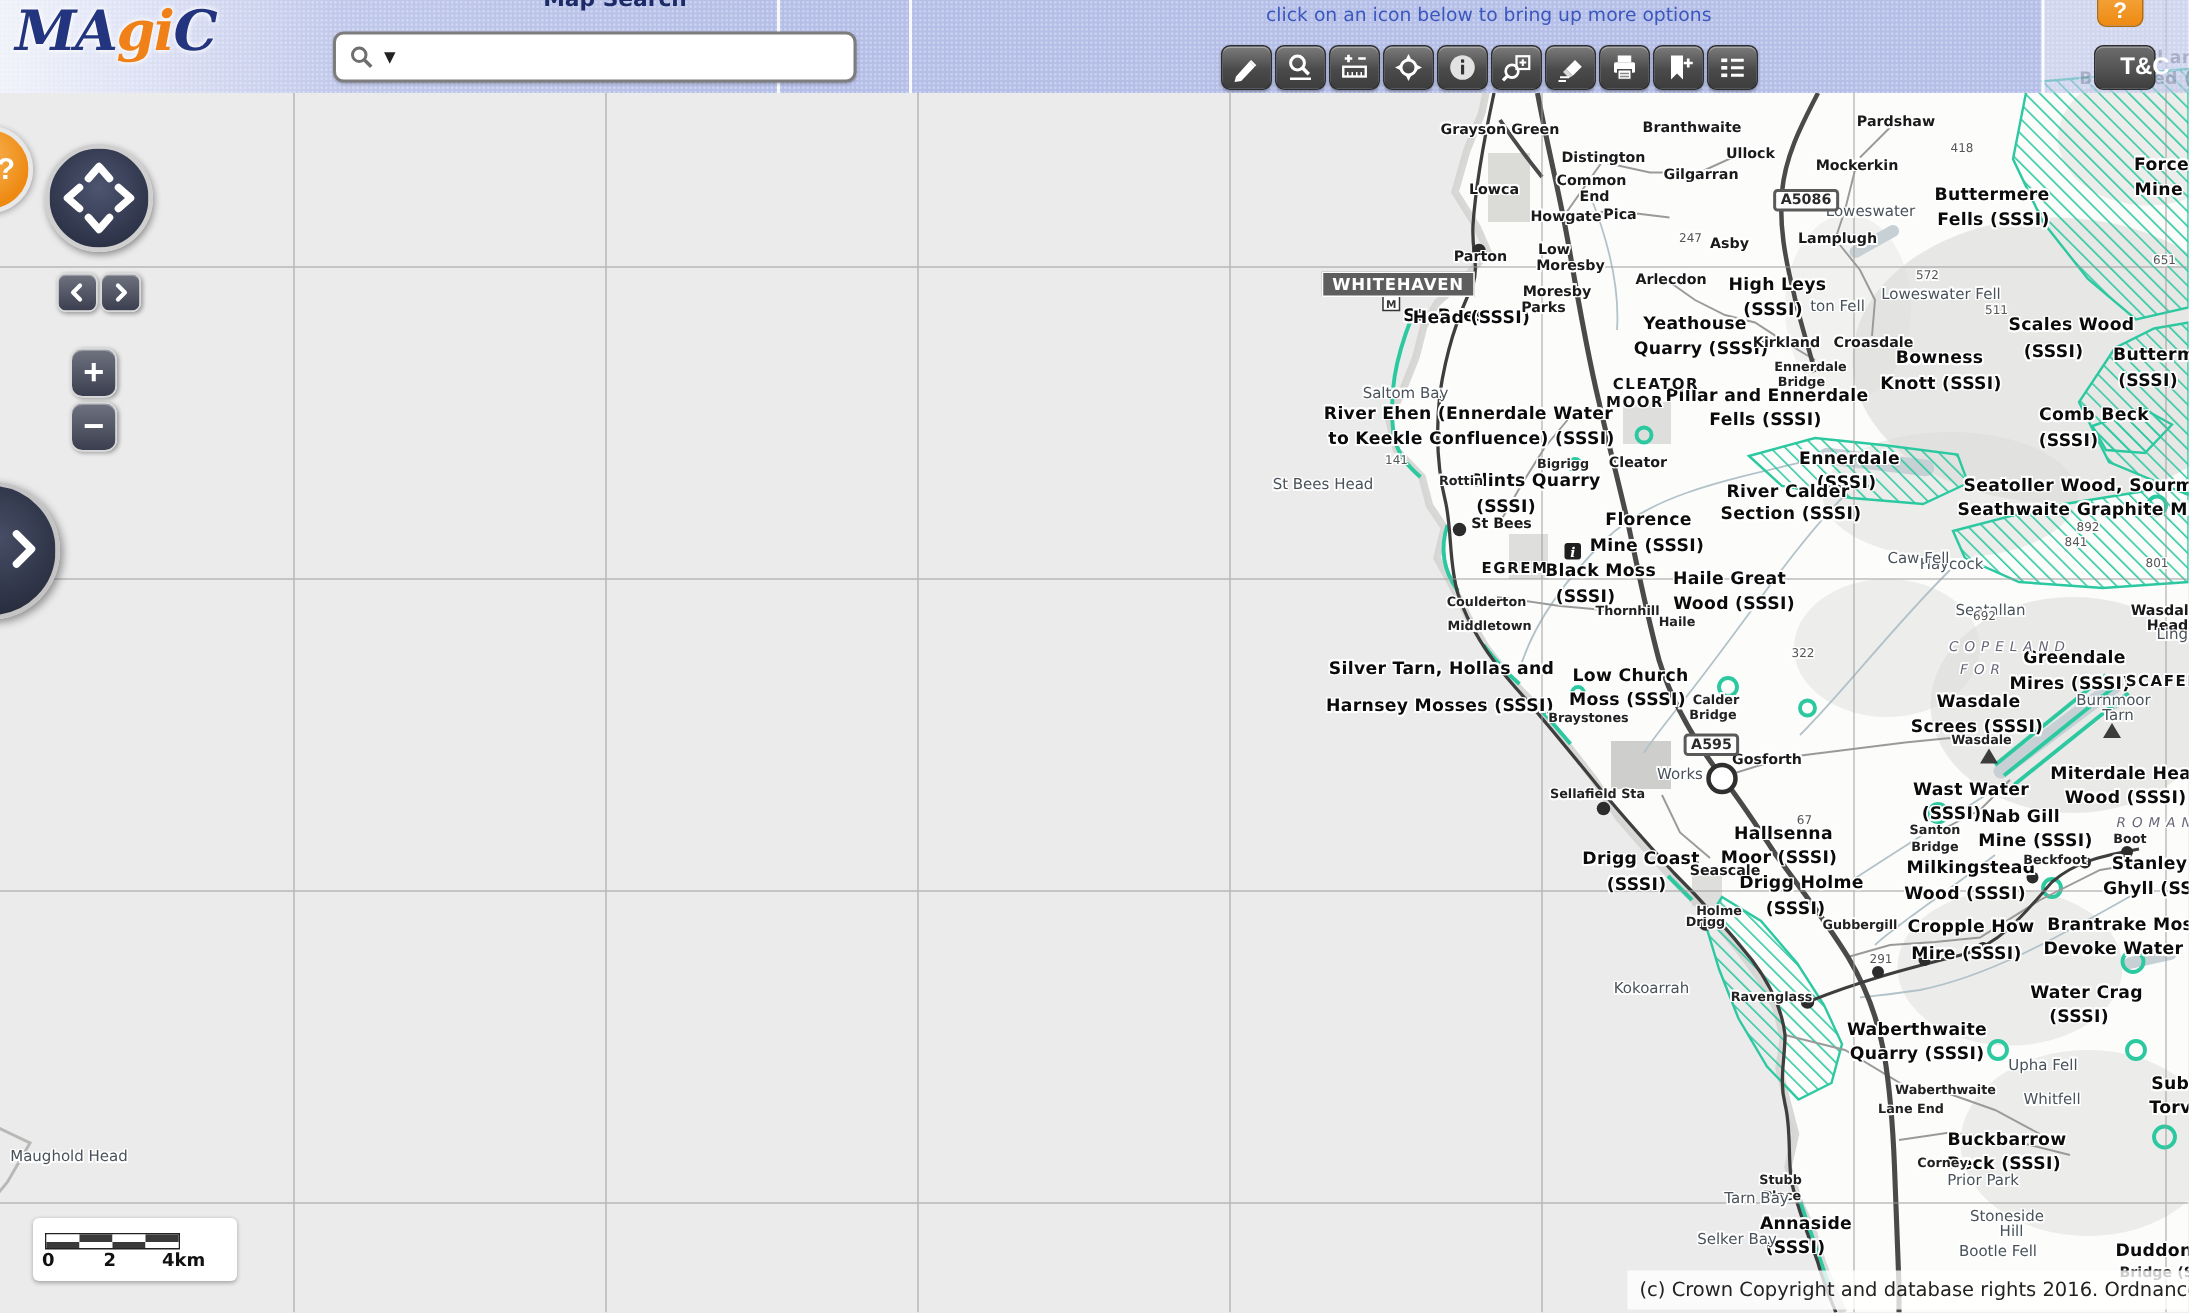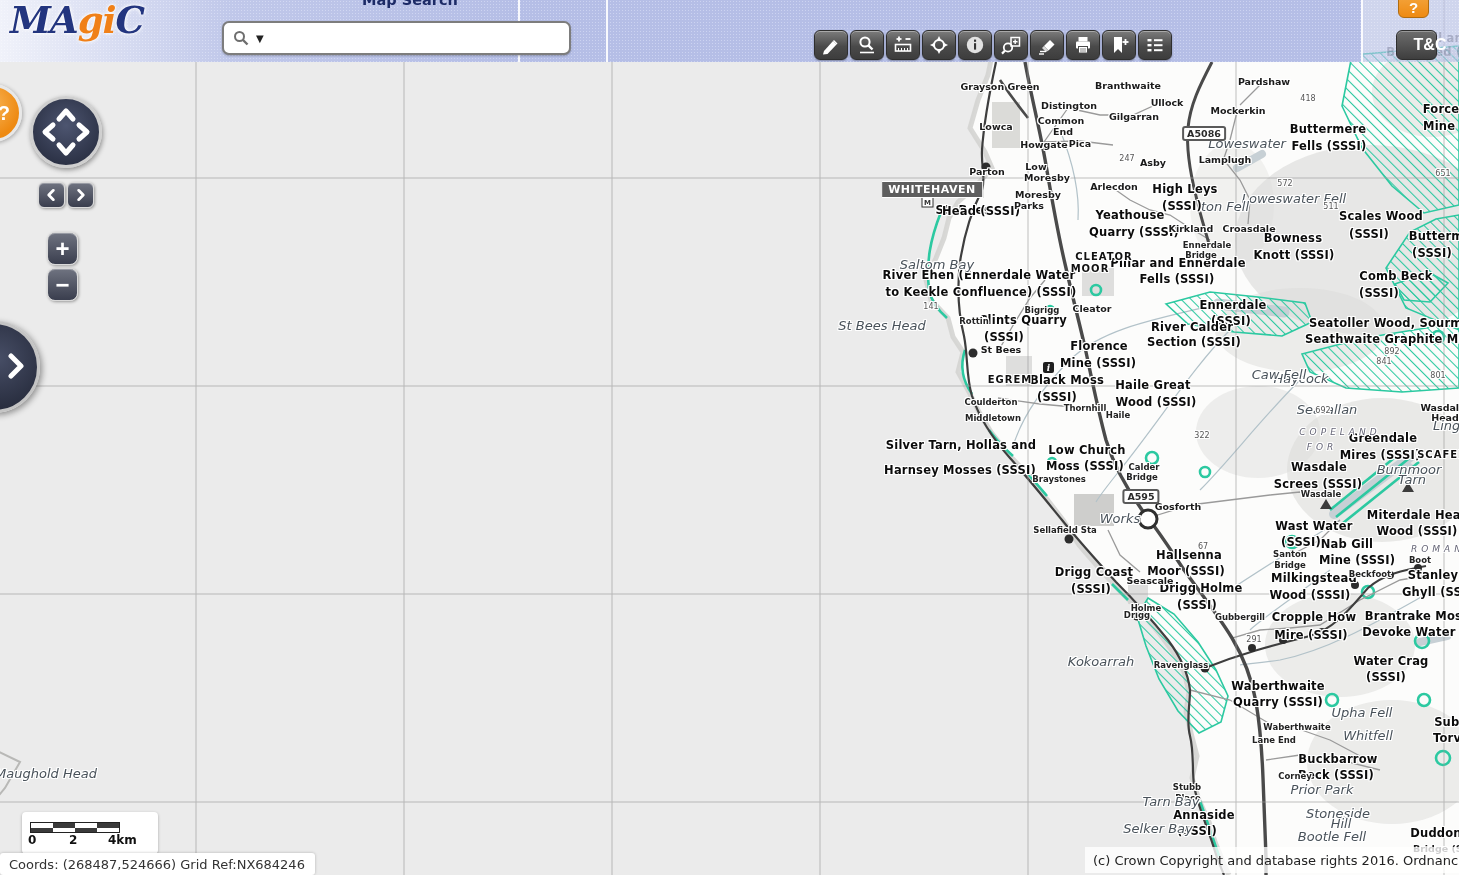--- a/index.html
+++ b/index.html
@@ -10,21 +10,21 @@
   
   #map-svg{position:absolute;left:0;top:0;z-index:1;}
   #map-labels{position:absolute;left:0;top:0;width:1459px;height:875px;z-index:2;pointer-events:none;}
   .ml{position:absolute;transform:translateX(-50%);white-space:nowrap;
       font-family:"DejaVu Sans","Liberation Sans",sans-serif;
       text-shadow:-1px -1px 0 #fff,1px -1px 0 #fff,-1px 1px 0 #fff,1px 1px 0 #fff,0 -1px 0 #fff,0 1px 0 #fff,-1px 0 0 #fff,1px 0 0 #fff;}
   .s {font-weight:bold;font-size:11.5px;color:#0b0b0b;letter-spacing:.2px;}
   .f {opacity:.45;}
   .t {font-weight:bold;font-size:9.5px;color:#1a1a1a;}
   .sm{font-weight:bold;font-size:8.5px;color:#222;}
-  .i {font-style:italic;font-size:13px;color:#49525a;font-weight:normal;}
+  .i {font-size:10px;color:#49525a;font-weight:normal;}
   .e {font-size:8px;color:#555;}
   .sh{font-size:9.5px;font-weight:bold;color:#2b2b2b;background:#fff;border:2px solid #5a5a5a;border-radius:3px;
       padding:0 3px;line-height:11px;text-shadow:none;}
   .wh{font-weight:bold;font-size:11px;color:#fff;background:#5e5e5e;padding:1px 6px;letter-spacing:.5px;
       border:1px solid #fff;text-shadow:none;}
   .capb{font-weight:bold;font-size:10px;letter-spacing:1px;color:#111;}
   .cap {font-size:9px;letter-spacing:4px;color:#667;font-style:italic;}
 
   
   #header{position:absolute;left:0;top:0;width:1459px;height:62px;z-index:10;overflow:hidden;}
@@ -453,20 +453,21 @@
     <div id="hdr-title">Map Search</div>
 
     <div id="searchbox">
       <svg width="16" height="16" viewBox="0 0 16 16">
         <circle cx="6.5" cy="6.5" r="4.5" fill="none" stroke="#6e6e6e" stroke-width="2"></circle>
         <line x1="10" y1="10" x2="14.5" y2="14.5" stroke="#6e6e6e" stroke-width="2.4"></line>
       </svg>
       <span id="search-caret">▼</span>
     </div>
 
+    <div id="hdr-hint">click on an icon below to bring up more options</div>
 
     <div id="toolbar">
       <button class="tbtn" title="">
         <svg width="22" height="20" viewBox="0 0 22 20">
             <polygon points="4,16 13,6 16.5,9.5 7.5,19 3,19.6" fill="#fff"></polygon>
             <line x1="13.5" y1="5.5" x2="17" y2="9" stroke="#fff" stroke-width="1.5"></line>
           </svg>
       </button>
       <button class="tbtn" title="">
         <svg width="22" height="20" viewBox="0 0 22 20">
@@ -597,17 +598,16 @@
           <div class="w"></div>
           <div class="b"></div>
           <div class="w"></div>
         </div>
     </div>
     <span class="slab" style="left:6px">0</span>
     <span class="slab" style="left:47px">2</span>
     <span class="slab" style="left:86px">4km</span>
   </div>
 
-  <div id="coords-panel">Coords: (268487,524666) Grid Ref:NX684246</div>
 
   <div id="copyright-panel">(c) Crown Copyright and database rights 2016. Ordnance Surve</div>
 
 </div>
 
 </body></html>

